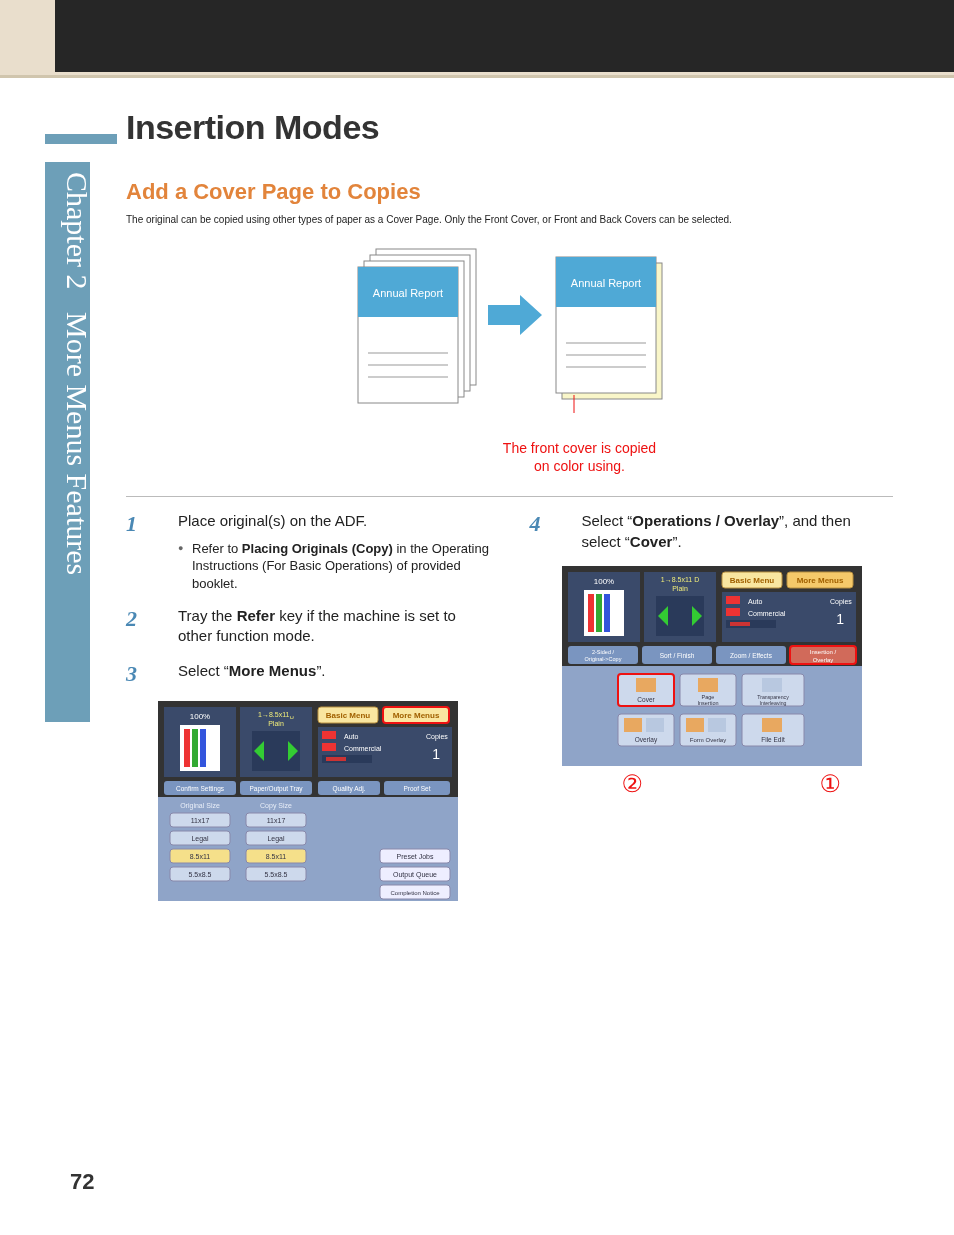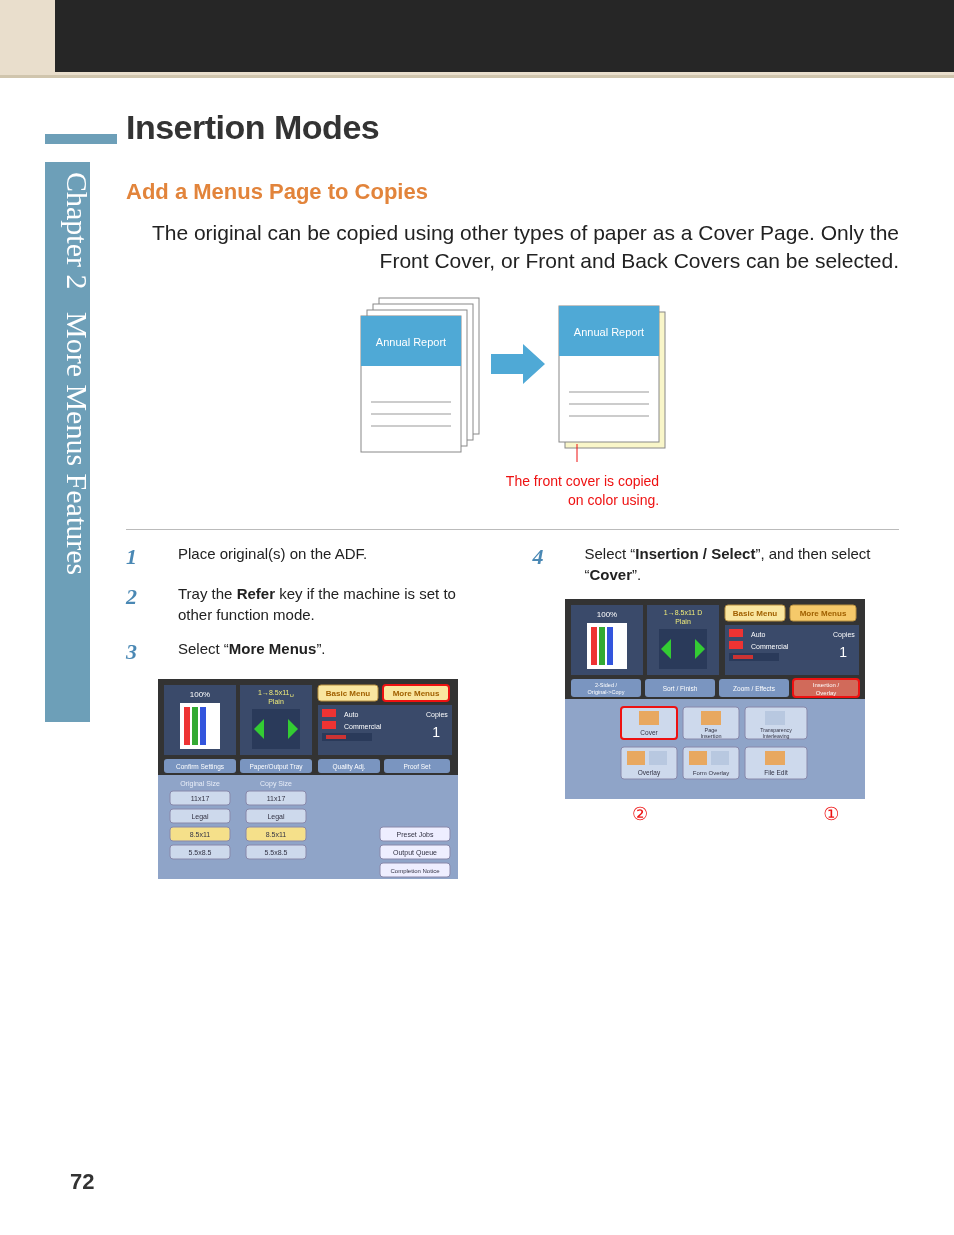--- a/index.html
+++ b/index.html
@@ -37,54 +37,53 @@
     left: 45px;
     top: 134px;
     width: 72px;
     height: 10px;
     background: #6d9fb8;
   }
   .content {
     position: absolute;
     left: 126px;
     top: 108px;
-    right: 55px;
+    right: 61px;
   }
   h1.title {
     font-size: 34px;
     font-weight: bold;
     color: #333;
     font-family: Arial, sans-serif;
     letter-spacing: -0.5px;
   }
   h2.subtitle {
     margin-top: 32px;
     font-size: 22px;
     font-weight: bold;
     color: #e2843b;
   }
   .intro {
-    margin-top: 14px;
-    font-size: 21px;
+    margin-top: 8px;
+    font-size: 10px;
     color: #222;
     line-height: 1.35;
-    text-align: right;
   }
   .diagram {
     margin-top: 18px;
     text-align: center;
   }
   .diagram svg { display: inline-block; }
   .diagram-caption {
     color: #e11;
     font-size: 14px;
     line-height: 1.35;
-    margin-top: 4px;
+    margin-top: 20px;
     display: inline-block;
-    text-align: right;
+    text-align: center;
     position: relative;
     left: 70px;
   }
   hr.sep {
     margin-top: 20px;
     border: none;
     border-top: 1px solid #bbb;
   }
   .columns {
     display: flex;
@@ -119,21 +118,21 @@
   }
   .b { font-weight: bold; }
   .screenshot {
     display: block;
     margin-top: 6px;
     margin-left: 32px;
   }
   .callouts {
     text-align: center;
     color: #e11;
-    font-size: 18px;
+    font-size: 24px;
     margin-top: 4px;
   }
   .callouts span { display: inline-block; }
   .page-num {
     position: absolute;
     left: 70px;
     bottom: 40px;
     font-size: 22px;
     color: #333;
     font-weight: bold;
@@ -150,21 +149,21 @@
     <text x="22" y="10" fill="#fff" font-size="30" font-family="Georgia,serif" transform="rotate(90 22 10)">
       <tspan>Chapter 2</tspan><tspan>&nbsp;&nbsp;&nbsp;</tspan><tspan>More Menus Features</tspan>
     </text>
   </svg>
 </div>
 
 <div class="accent-bar"></div>
 
 <div class="content">
   <h1 class="title">Insertion Modes</h1>
-  <h2 class="subtitle">Add a Menus Page to Copies</h2>
+  <h2 class="subtitle">Add a Cover Page to Copies</h2>
   <p class="intro">The original can be copied using other types of paper as a Cover Page. Only the Front Cover, or Front and Back Covers can be selected.</p>
 
   <div class="diagram">
     <svg width="360" height="170" viewBox="0 0 360 170">
 
       <g>
         <rect x="46" y="4" width="100" height="136" fill="#fff" stroke="#888"></rect>
         <rect x="40" y="10" width="100" height="136" fill="#fff" stroke="#888"></rect>
         <rect x="34" y="16" width="100" height="136" fill="#fff" stroke="#888"></rect>
         <rect x="28" y="22" width="100" height="136" fill="#fff" stroke="#888"></rect>
@@ -198,20 +197,23 @@
 
   <hr class="sep">
 
   <div class="columns">
 
     <div class="col">
       <div class="step">
         <div class="step-num">1</div>
         <div class="step-body">
           <span>Place original(s) on the ADF.</span>
+          <div class="bullet">
+            <span>Refer to </span><span class="b">Placing Originals (Copy)</span><span> in the Operating Instructions (For Basic Operations) of provided booklet.</span>
+          </div>
         </div>
       </div>
 
       <div class="step">
         <div class="step-num">2</div>
         <div class="step-body">
           <span>Tray the </span><span class="b">Refer</span><span> key if the machine is set to other function mode.</span>
         </div>
       </div>
 
@@ -294,21 +296,21 @@
         <text x="257" y="176" fill="#334" font-size="7" text-anchor="middle">Output Queue</text>
         <rect x="222" y="184" width="70" height="14" rx="3" fill="#eef" stroke="#88a"></rect>
         <text x="257" y="194" fill="#334" font-size="6" text-anchor="middle">Completion Notice</text>
       </svg>
     </div>
 
     <div class="col">
       <div class="step">
         <div class="step-num">4</div>
         <div class="step-body">
-          <span>Select “</span><span class="b">Insertion / Select</span><span>”, and then select “</span><span class="b">Cover</span><span>”.</span>
+          <span>Select “</span><span class="b">Operations / Overlay</span><span>”, and then select “</span><span class="b">Cover</span><span>”.</span>
         </div>
       </div>
 
       <svg class="screenshot" width="300" height="200" viewBox="0 0 300 200">
         <rect x="0" y="0" width="300" height="200" fill="#333"></rect>
         <rect x="6" y="6" width="72" height="70" fill="#3a4a6a"></rect>
         <text x="42" y="18" fill="#fff" font-size="8" text-anchor="middle">100%</text>
         <rect x="22" y="24" width="40" height="46" fill="#fff"></rect>
         <rect x="26" y="28" width="6" height="38" fill="#e33"></rect>
         <rect x="34" y="28" width="6" height="38" fill="#3a3"></rect>

